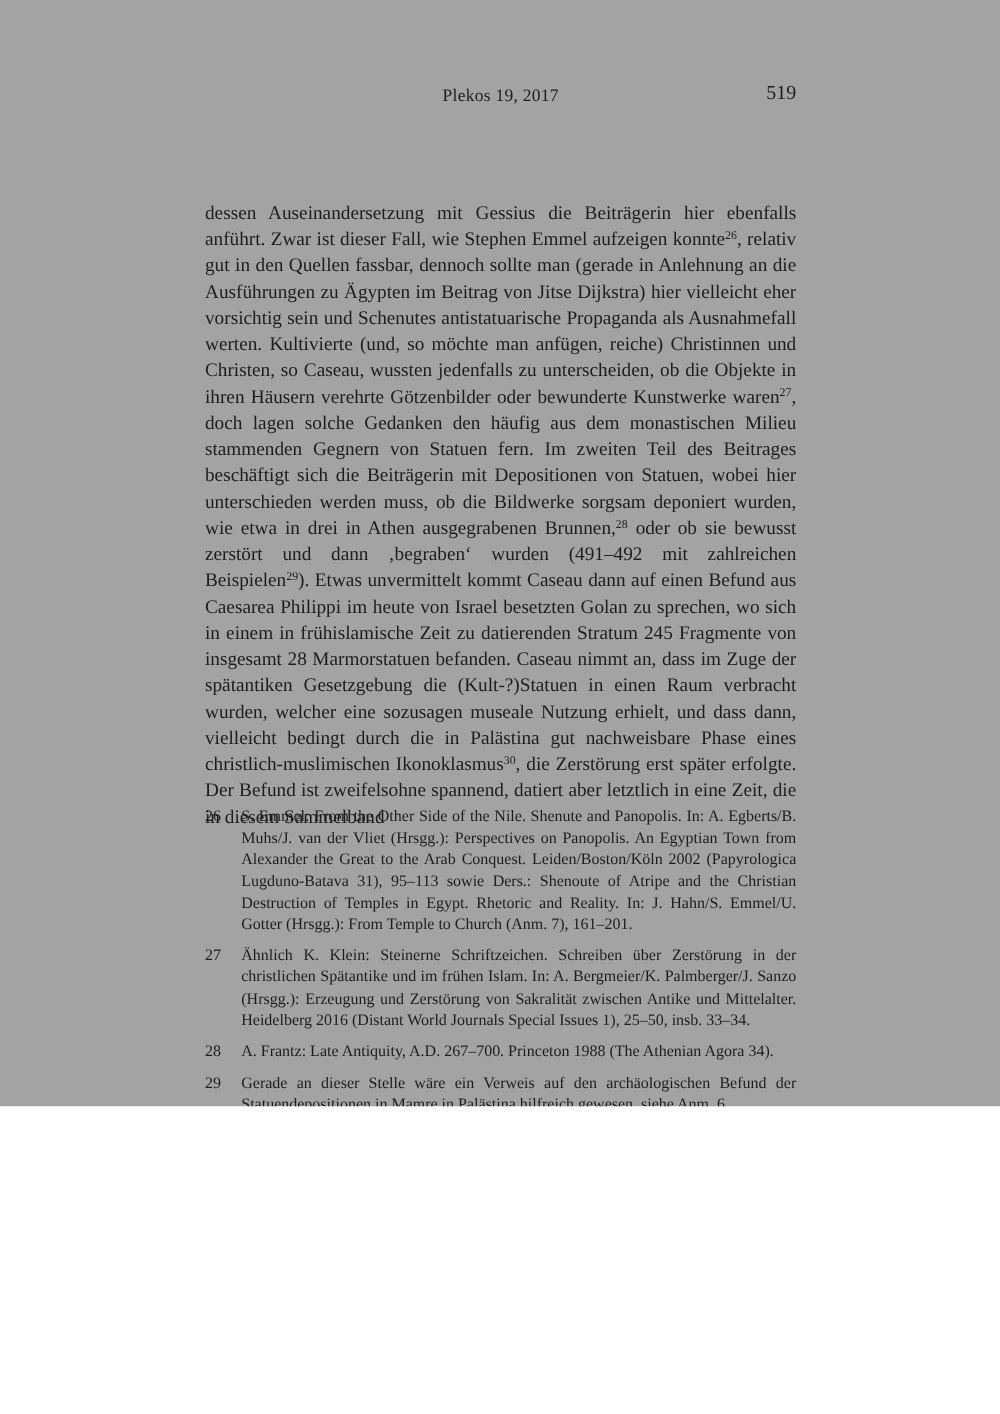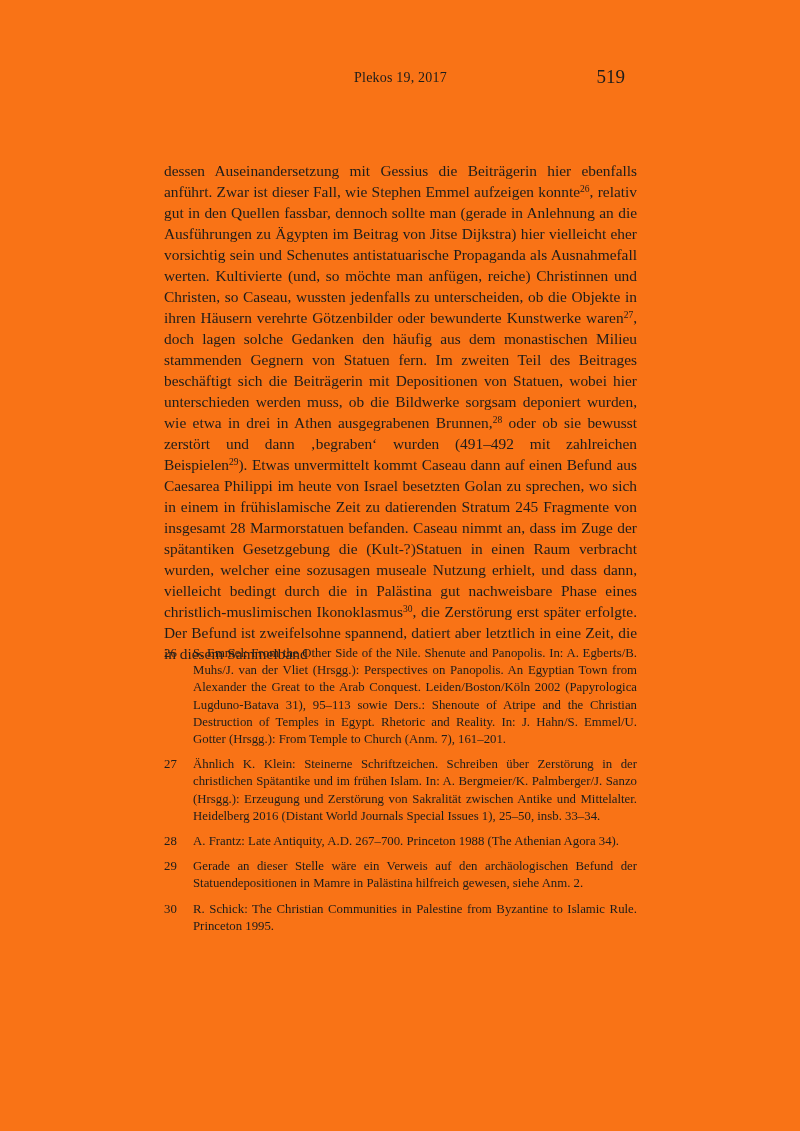--- a/index.html
+++ b/index.html
@@ -10,42 +10,42 @@
   body {
     width: 800px;
     height: 1131px;
     font-family: "Liberation Serif", "DejaVu Serif", serif;
     color: #1d1d1b;
     -webkit-font-smoothing: antialiased;
   }
   .page {
     position: relative;
     width: 800px;
-    height: 1131px;
-    background: #f97316;
+    height: 885px;
+    background: #a3a3a3;
     overflow: hidden;
   }
   .page-header {
     position: absolute;
     top: 70px;
     left: 164px;
     width: 473px;
     height: 20px;
   }
   .journal-title {
     display: block;
     text-align: center;
     font-size: 14px;
     letter-spacing: 0.2px;
   }
   .page-number {
     position: absolute;
-    right: 12px;
+    right: 0;
     top: -4px;
-    font-size: 19px;
+    font-size: 16px;
   }
   .body-text {
     position: absolute;
     top: 160px;
     left: 164px;
     width: 473px;
     font-size: 15.4px;
     line-height: 21px;
     text-align: justify;
     hyphens: auto;
@@ -89,17 +89,17 @@
     <span class="journal-title">Plekos 19, 2017</span>
     <span class="page-number">519</span>
   </header>
 
   <main class="body-text">dessen Auseinandersetzung mit Gessius die Beiträgerin hier ebenfalls anführt. Zwar ist dieser Fall, wie Stephen Emmel aufzeigen konnte<sup class="fn-ref">26</sup>, relativ gut in den Quellen fassbar, dennoch sollte man (gerade in Anlehnung an die Ausführungen zu Ägypten im Beitrag von Jitse Dijkstra) hier vielleicht eher vorsichtig sein und Schenutes antistatuarische Propaganda als Ausnahmefall werten. Kultivierte (und, so möchte man anfügen, reiche) Christinnen und Christen, so Caseau, wussten jedenfalls zu unterscheiden, ob die Objekte in ihren Häusern verehrte Götzenbilder oder bewunderte Kunstwerke waren<sup class="fn-ref">27</sup>, doch lagen solche Gedanken den häufig aus dem monastischen Milieu stammenden Gegnern von Statuen fern. Im zweiten Teil des Beitrages beschäftigt sich die Beiträgerin mit Depositionen von Statuen, wobei hier unterschieden werden muss, ob die Bildwerke sorgsam deponiert wurden, wie etwa in drei in Athen ausgegrabenen Brunnen,<sup class="fn-ref">28</sup> oder ob sie bewusst zerstört und dann ‚begraben‘ wurden (491–492 mit zahlreichen Beispielen<sup class="fn-ref">29</sup>). Etwas unvermittelt kommt Caseau dann auf einen Befund aus Caesarea Philippi im heute von Israel besetzten Golan zu sprechen, wo sich in einem in frühislamische Zeit zu datierenden Stratum 245 Fragmente von insgesamt 28 Marmorstatuen befanden. Caseau nimmt an, dass im Zuge der spätantiken Gesetzgebung die (Kult-?)Statuen in einen Raum verbracht wurden, welcher eine sozusagen museale Nutzung erhielt, und dass dann, vielleicht bedingt durch die in Palästina gut nachweisbare Phase eines christlich-muslimischen Ikonoklasmus<sup class="fn-ref">30</sup>, die Zerstörung erst später erfolgte. Der Befund ist zweifelsohne spannend, datiert aber letztlich in eine Zeit, die in diesem Sammelband</main>
 
   <section class="footnotes-section">
       <div class="footnote"><span class="fn-num">26</span><span class="fn-text">S. Emmel: From the Other Side of the Nile. Shenute and Panopolis. In: A. Egberts/B. Muhs/J. van der Vliet (Hrsgg.): Perspectives on Panopolis. An Egyptian Town from Alexander the Great to the Arab Conquest. Leiden/Boston/Köln 2002 (Papyrologica Lugduno-Batava 31), 95–113 sowie Ders.: Shenoute of Atripe and the Christian Destruction of Temples in Egypt. Rhetoric and Reality. In: J. Hahn/S. Emmel/U. Gotter (Hrsgg.): From Temple to Church (Anm. 7), 161–201.</span></div>
       <div class="footnote"><span class="fn-num">27</span><span class="fn-text">Ähnlich K. Klein: Steinerne Schriftzeichen. Schreiben über Zerstörung in der christlichen Spätantike und im frühen Islam. In: A. Bergmeier/K. Palmberger/J. Sanzo (Hrsgg.): Erzeugung und Zerstörung von Sakralität zwischen Antike und Mittelalter. Heidelberg 2016 (Distant World Journals Special Issues 1), 25–50, insb. 33–34.</span></div>
       <div class="footnote"><span class="fn-num">28</span><span class="fn-text">A. Frantz: Late Antiquity, A.D. 267–700. Princeton 1988 (The Athenian Agora 34).</span></div>
-      <div class="footnote"><span class="fn-num">29</span><span class="fn-text">Gerade an dieser Stelle wäre ein Verweis auf den archäologischen Befund der Statuendepositionen in Mamre in Palästina hilfreich gewesen, siehe Anm. 2.</span></div>
+      <div class="footnote"><span class="fn-num">29</span><span class="fn-text">Gerade an dieser Stelle wäre ein Verweis auf den archäologischen Befund der Statuendepositionen in Mamre in Palästina hilfreich gewesen, siehe Anm. 6.</span></div>
       <div class="footnote"><span class="fn-num">30</span><span class="fn-text">R. Schick: The Christian Communities in Palestine from Byzantine to Islamic Rule. Princeton 1995.</span></div>
     </section>
 
 </div>
 
 </body></html>

